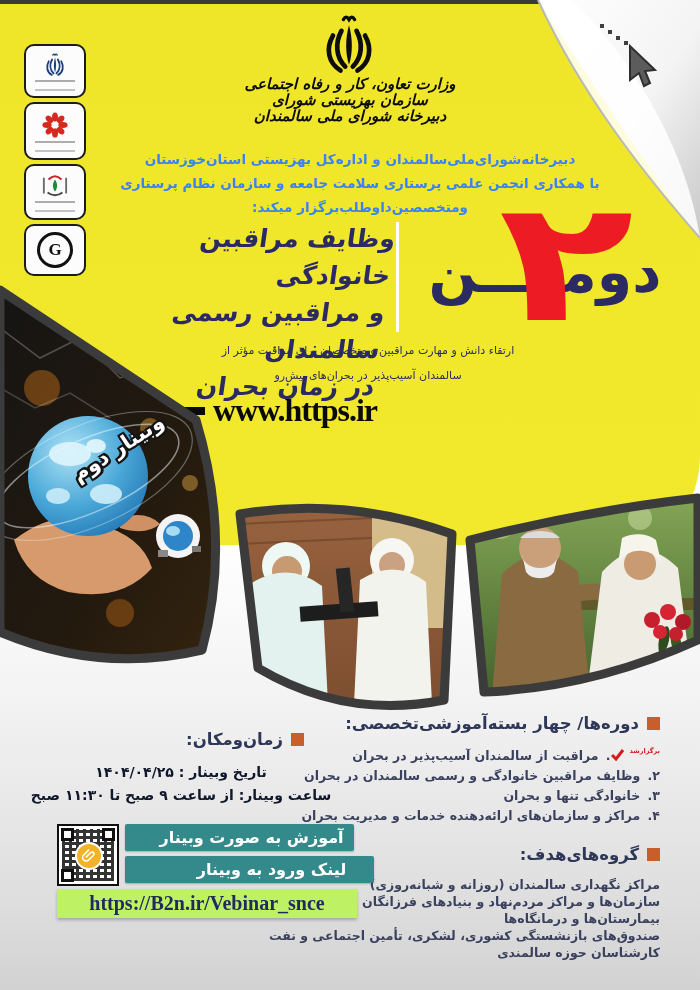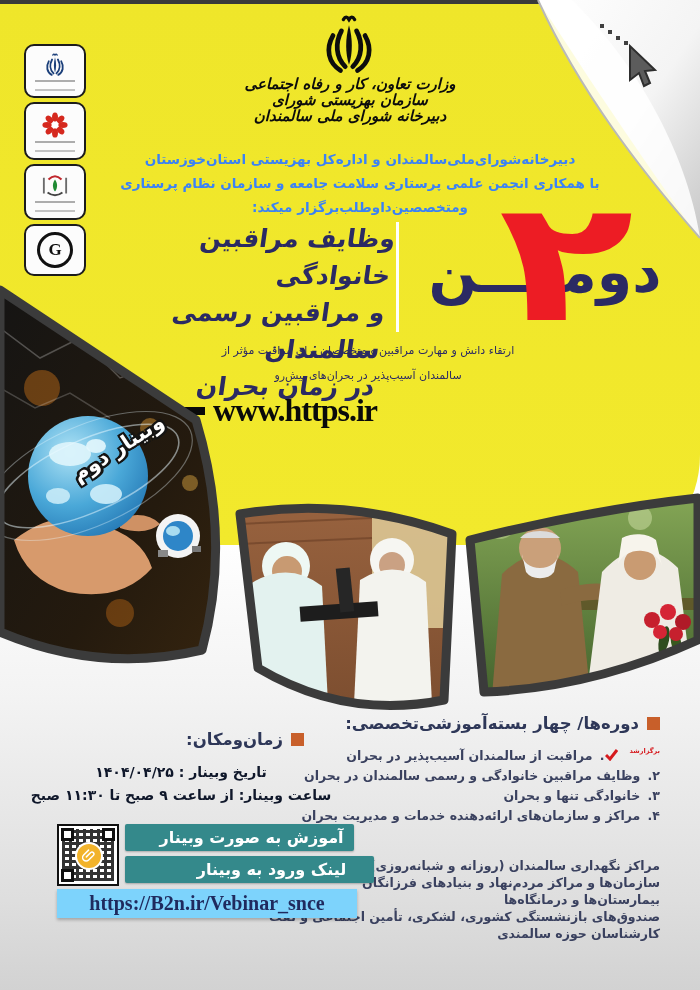--- a/index.html
+++ b/index.html
@@ -50,21 +50,21 @@
   .band{position:absolute;left:0;top:268px;z-index:5;}
   .badge{position:absolute;left:48px;top:436px;width:140px;z-index:6;transform:rotate(-33deg);
          direction:rtl;text-align:center;font-size:21px;font-weight:bold;color:#fff;
          text-shadow:2px 2px 0 #141414,-2px -2px 0 #141414,2px -2px 0 #141414,-2px 2px 0 #141414,0 2px 0 #141414,0 -2px 0 #141414,2px 0 0 #141414,-2px 0 0 #141414;}
   
   .sec-header{display:flex;direction:rtl;align-items:center;gap:8px;font-weight:bold;font-size:16.5px;color:#2e3758;}
   .bullet{width:13px;height:13px;background:#c85f2a;flex:0 0 auto;}
   .sec-courses{position:absolute;right:40px;top:714px;width:430px;z-index:7;direction:rtl;text-align:right;}
   .course-list{margin-top:8px;padding-left:0;}
   .course-row{font-size:12.5px;font-weight:bold;color:#3a415f;line-height:20px;}
-  .held-note{font-size:6.5px;color:#d61a1e;vertical-align:7px;margin-left:12px;font-weight:bold;}
+  .held-note{font-size:6.5px;color:#d61a1e;vertical-align:7px;margin-left:6px;font-weight:bold;}
   .num{margin-left:3px;}
   .sec-groups{position:absolute;right:40px;top:845px;width:440px;z-index:7;direction:rtl;text-align:right;}
   .group-list{margin-top:12px;}
   .group-row{font-size:12.5px;font-weight:600;color:#3a415f;line-height:17px;}
   .sec-schedule{position:absolute;right:368px;top:730px;width:302px;z-index:7;direction:rtl;text-align:right;}
   .sec-schedule .sec-header{padding-right:28px;}
   .sched-line{font-size:14px;font-weight:bold;color:#0f172a;line-height:23px;text-align:center;}
   .sched-line.first{margin-top:12px;}
   
   .qr{position:absolute;left:57px;top:824px;width:62px;height:62px;z-index:7;background:#fff;
@@ -74,21 +74,21 @@
                        repeating-linear-gradient(90deg,#101010 0 3px,transparent 3px 7px);
       opacity:.85;}
   .finder{position:absolute;width:13px;height:13px;border:3px solid #101010;background:#fff;box-sizing:border-box;}
   .f1{left:2px;top:2px;} .f2{right:2px;top:2px;} .f3{left:2px;bottom:2px;}
   .qr-clip{position:absolute;left:18px;top:18px;width:24px;height:24px;border-radius:50%;
            background:#f2b32b;display:flex;align-items:center;justify-content:center;box-shadow:0 0 0 2px #fff;}
   .btn{position:absolute;left:125px;width:205px;height:27px;z-index:7;background:#34898b;color:#fff;
        display:flex;align-items:center;justify-content:center;direction:rtl;font-weight:bold;font-size:16px;
        border-radius:2px;box-shadow:0 1px 2px rgba(0,0,0,.25);}
   .b1{top:824px;padding-left:24px;} .b2{top:856px;padding-left:44px;}
-  .url-bar{position:absolute;left:57px;top:889px;width:300px;height:29px;z-index:7;background:#7dd3fc;
+  .url-bar{position:absolute;left:57px;top:889px;width:300px;height:29px;z-index:7;background:#bef264;
            display:flex;align-items:center;justify-content:center;direction:ltr;
            font-family:"Liberation Serif",serif;font-weight:bold;font-size:20px;color:#1f2a5e;
            box-shadow:0 2px 3px rgba(0,0,0,.25);}
 </style>
 </head>
 <body>
 
 <div class="poster">
 
   <div class="lower-bg"></div>
@@ -326,20 +326,24 @@
         <span>خانوادگی تنها و بحران</span>
       </div>
       <div class="course-row">
         <span class="num">۴.</span>
         <span>مراکز و سازمان‌های ارائه‌دهنده خدمات و مدیریت بحران</span>
       </div>
     </div>
   </div>
 
   <div class="sec-groups">
+    <div class="sec-header">
+      <span class="bullet"></span>
+      <span>گروه‌های‌هدف:</span>
+    </div>
     <div class="group-list">
       <div class="group-row">مراکز نگهداری سالمندان (روزانه و شبانه‌روزی)</div>
       <div class="group-row">سازمان‌ها و مراکز مردم‌نهاد و بنیادهای فرزانگان</div>
       <div class="group-row">بیمارستان‌ها و درمانگاه‌ها</div>
       <div class="group-row">صندوق‌های بازنشستگی کشوری، لشکری، تأمین اجتماعی و نفت</div>
       <div class="group-row">کارشناسان حوزه سالمندی</div>
     </div>
   </div>
 
   <div class="sec-schedule">

